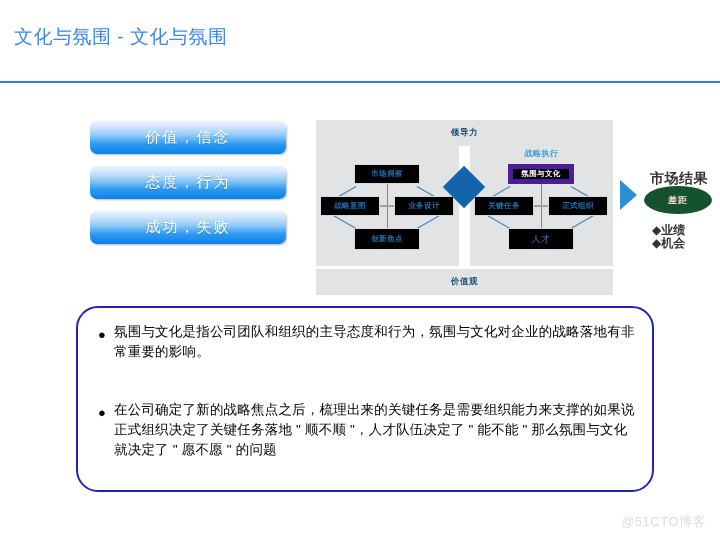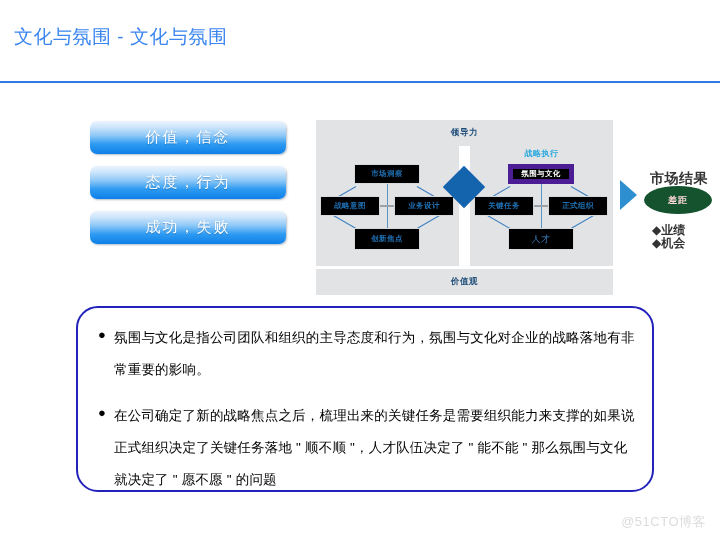--- a/index.html
+++ b/index.html
@@ -257,21 +257,21 @@
   .note-bullet {
     flex: 0 0 auto;
     width: 16px;
     font-size: 13px;
     line-height: 25px;
     color: #000000;
   }
   .note-text {
     flex: 1 1 auto;
     font-size: 13.5px;
-    line-height: 32px;
+    line-height: 20px;
     color: #000000;
     letter-spacing: 0.2px;
   }
 
   
   #watermark {
     position: absolute;
     right: 14px;
     bottom: 9px;
     font-size: 13px;

